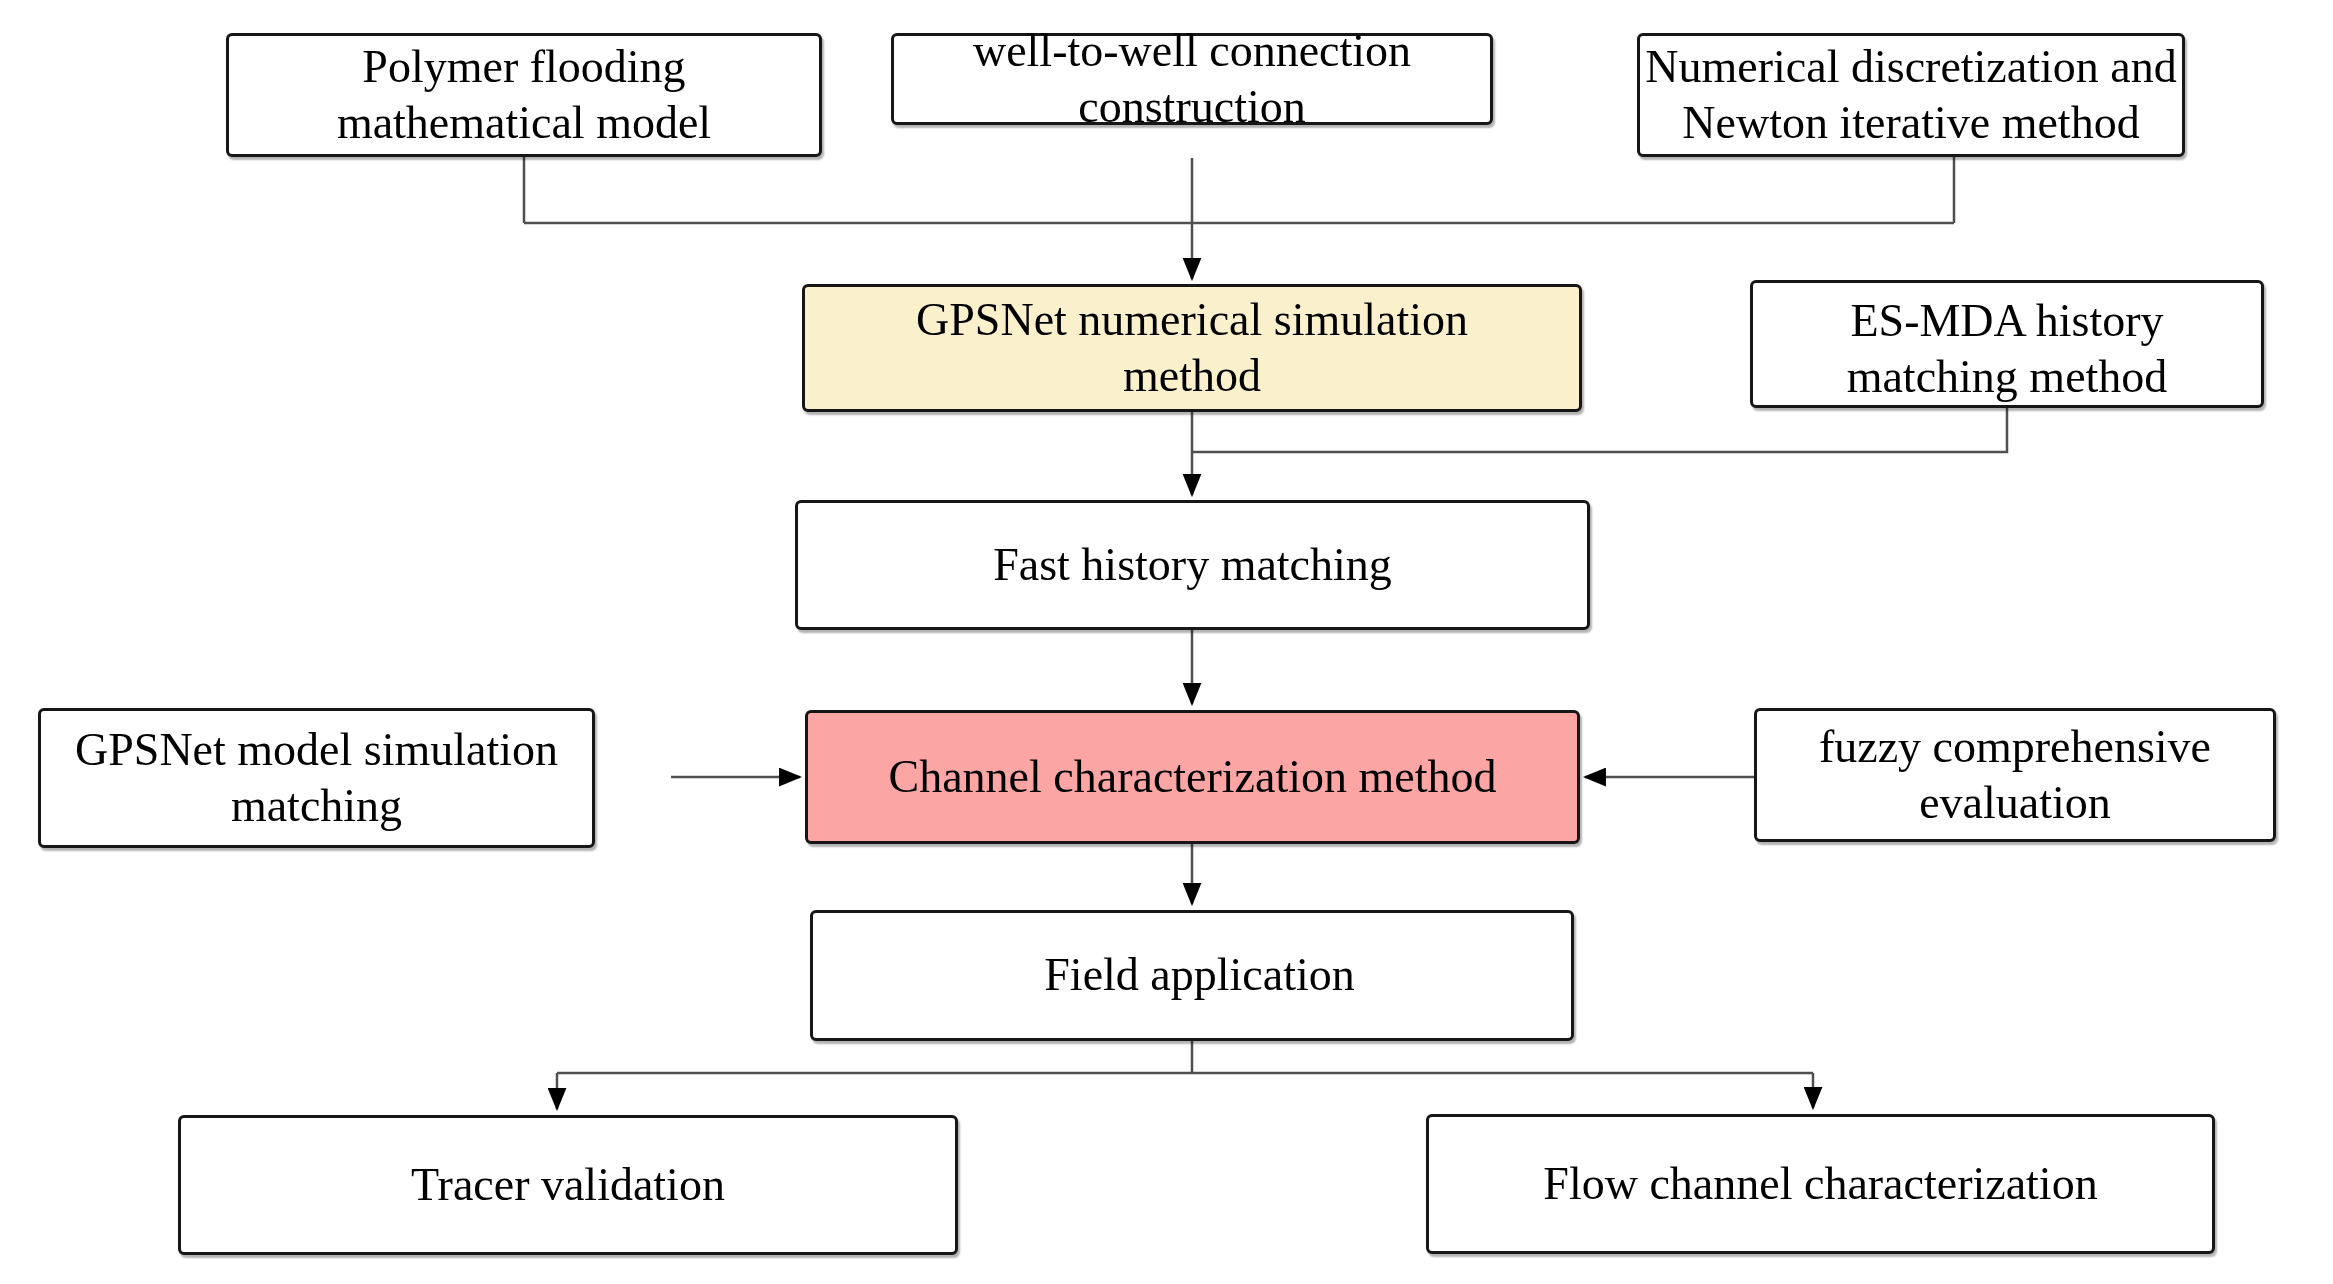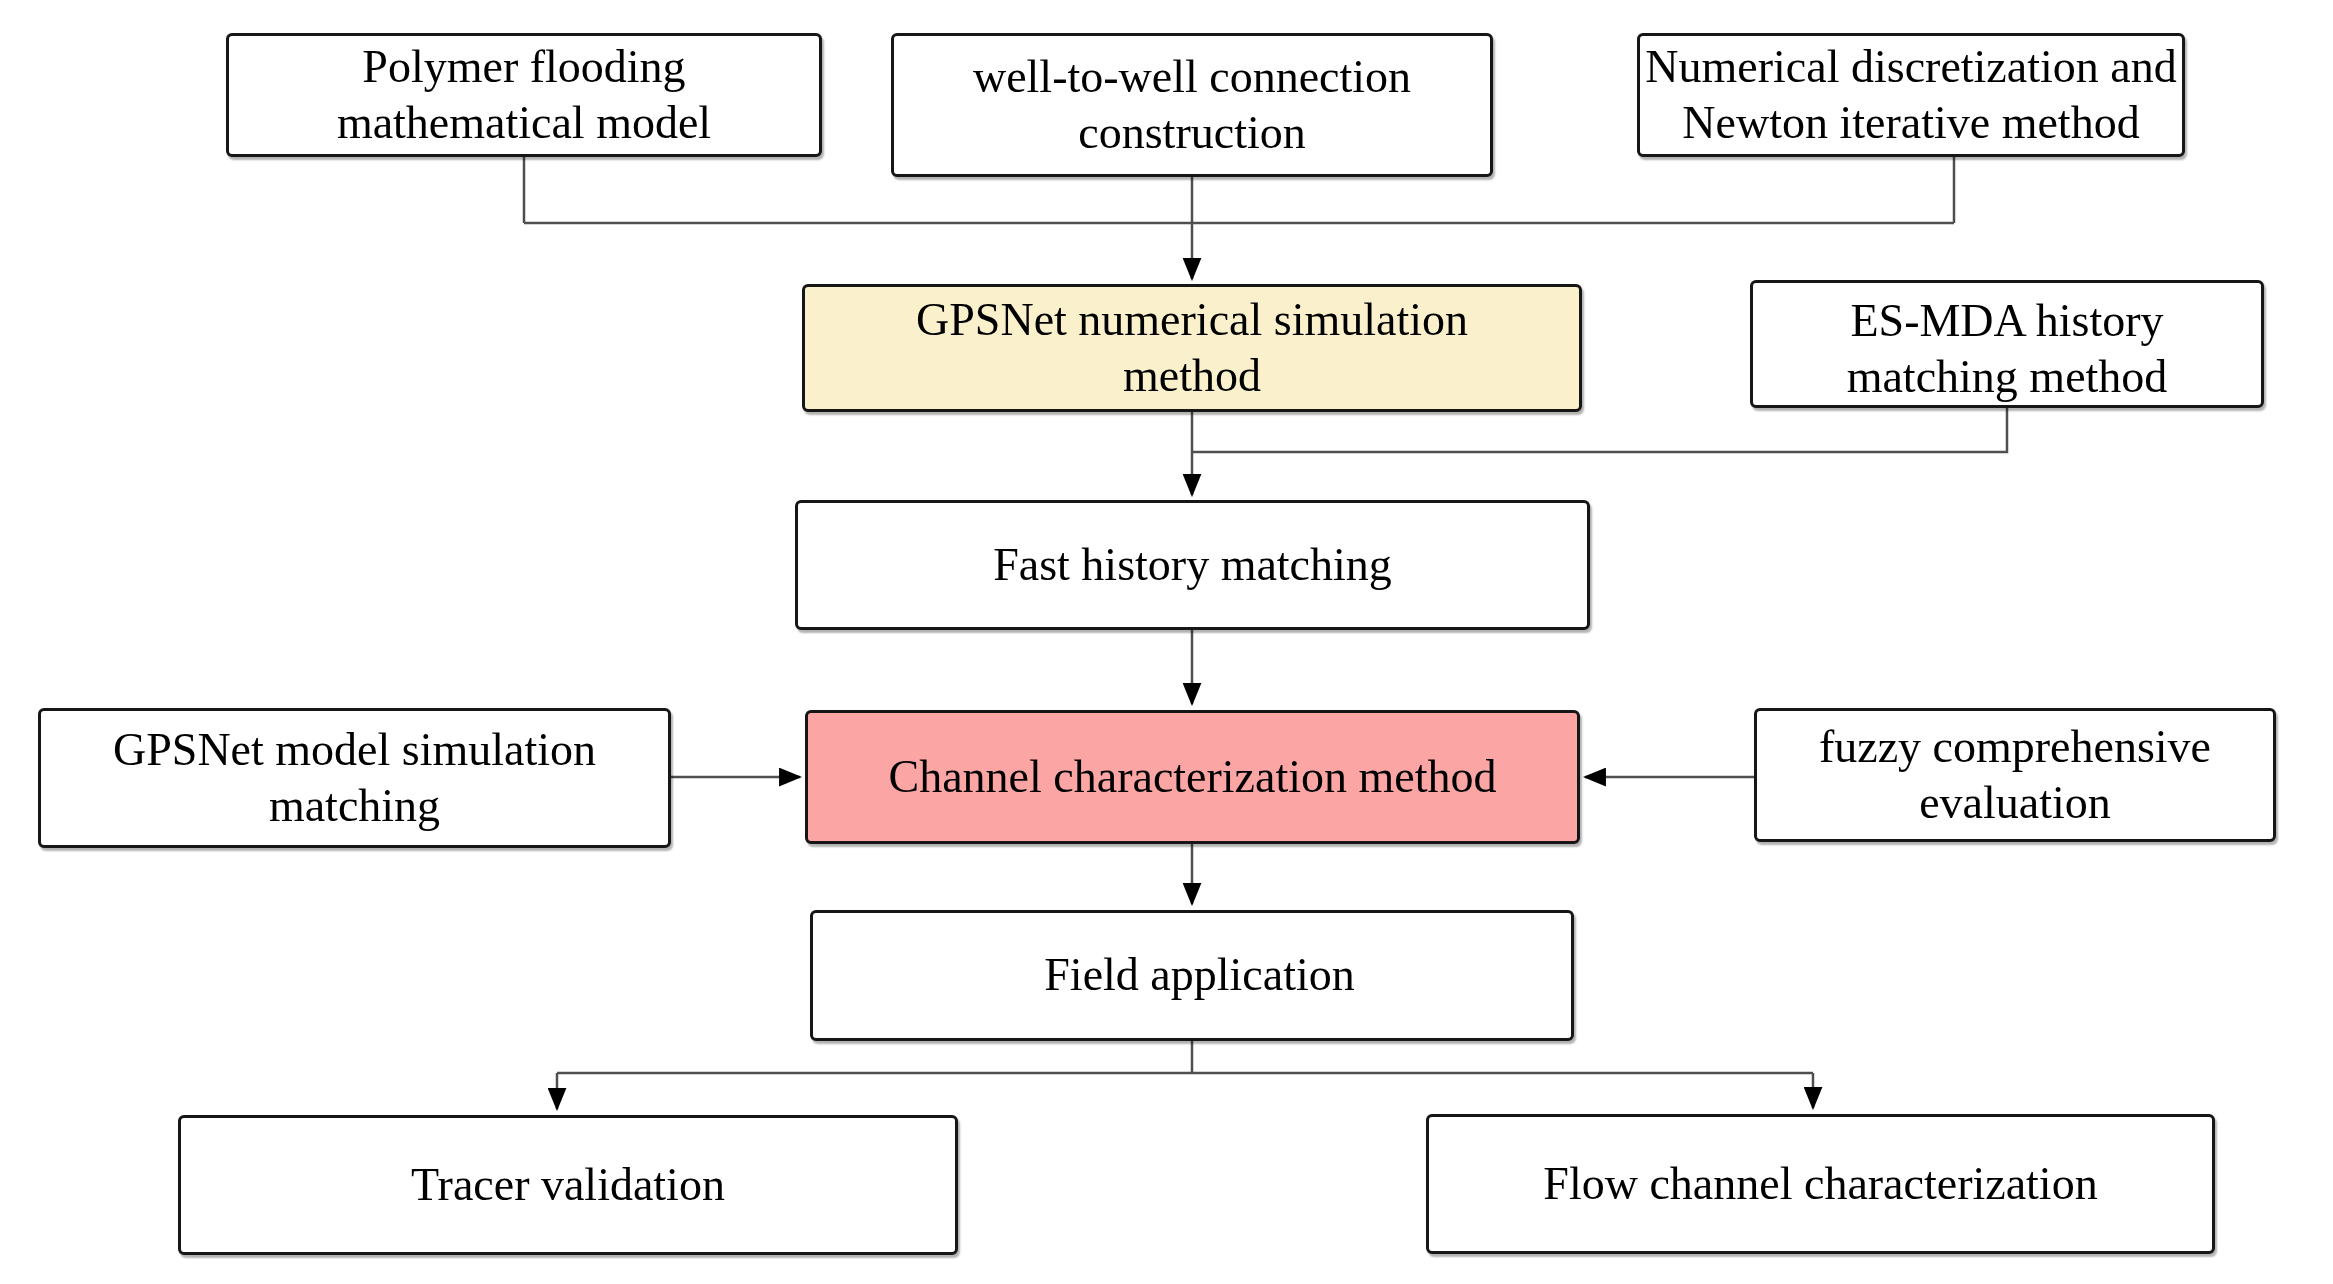--- a/index.html
+++ b/index.html
@@ -70,21 +70,21 @@
       <path d="M557 1073 V1109" marker-end="url(#arrow)"></path>
       <path d="M1813 1073 V1108" marker-end="url(#arrow)"></path>
     </g>
   </svg>
 
   <div class="node" style="left:226px; top:33px; width:596px; height:124px;">
     <span class="line">Polymer flooding</span>
     <span class="line">mathematical model</span>
   </div>
 
-  <div class="node" style="left:891px; top:33px; width:602px; height:144px;">
+  <div class="node" style="left:891px; top:33px; width:602px; height:92px;">
     <span class="line">well-to-well connection</span>
     <span class="line">construction</span>
   </div>
 
   <div class="node" style="left:1637px; top:33px; width:548px; height:124px;">
     <span class="line">Numerical discretization and</span>
     <span class="line">Newton iterative method</span>
   </div>
 
   <div class="node highlight" style="left: 802px; top: 284px; width: 780px; height: 128px; background: rgb(250, 240, 203);">
@@ -94,21 +94,21 @@
 
   <div class="node" style="left:1750px; top:280px; width:514px; height:128px;justify-content:flex-end;">
     <span class="line">ES-MDA history</span>
     <span class="line">matching method</span>
   </div>
 
   <div class="node" style="left:795px; top:500px; width:795px; height:130px;">
     <span class="line">Fast history matching</span>
   </div>
 
-  <div class="node" style="left:38px; top:708px; width:633px; height:140px;">
+  <div class="node" style="left:38px; top:708px; width:557px; height:140px;">
     <span class="line">GPSNet model simulation</span>
     <span class="line">matching</span>
   </div>
 
   <div class="node highlight" style="left: 805px; top: 710px; width: 775px; height: 134px; background: #fca5a5;">
     <span class="line">Channel characterization method</span>
   </div>
 
   <div class="node" style="left:1754px; top:708px; width:522px; height:134px;">
     <span class="line">fuzzy comprehensive</span>

